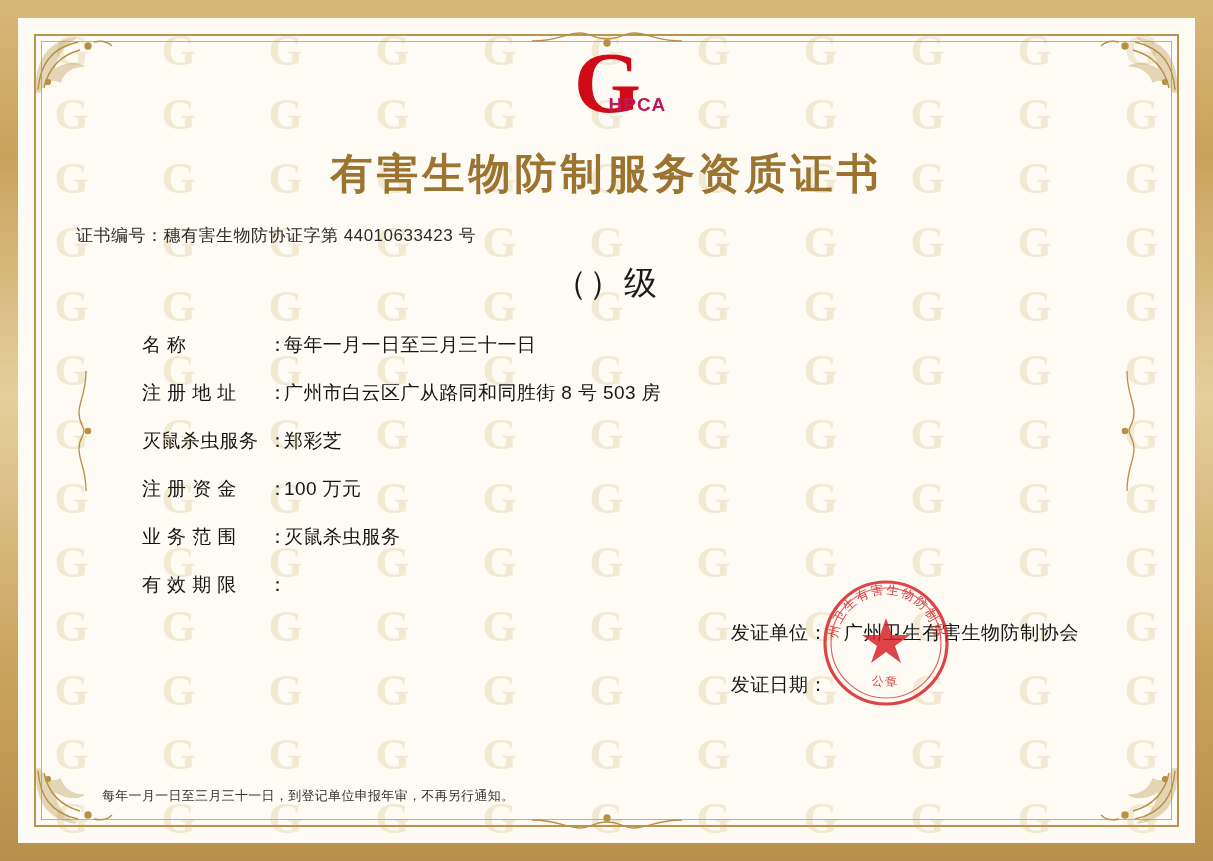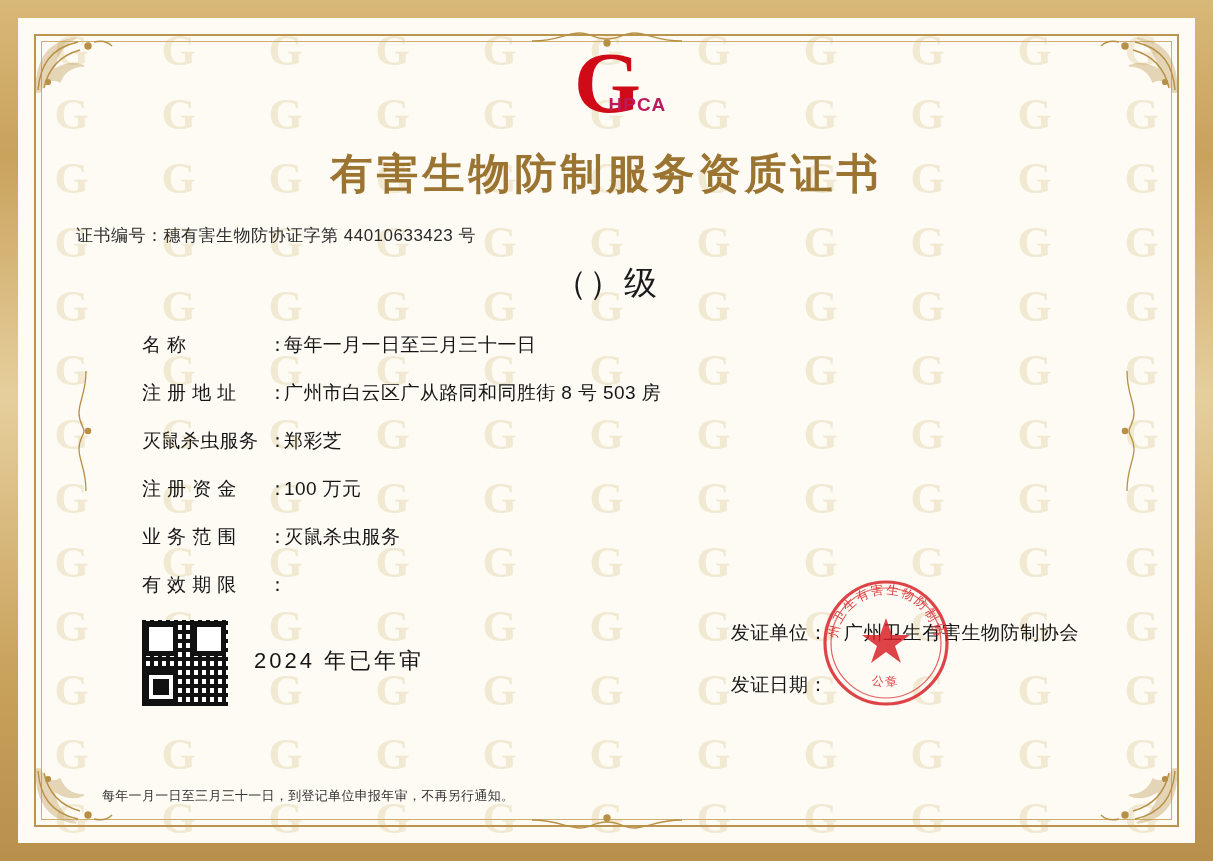--- a/index.html
+++ b/index.html
@@ -546,26 +546,20 @@
 
         <div class="field-row">
           <span class="field-label">有 效 期 限</span>
           <span class="field-colon">：</span>
         </div>
 
       </div>
 
       <div class="bottom">
 
-        <div class="qr-block">
-          <div class="qr">
-            <div class="qr-eye3"></div>
-          </div>
-          <div class="annual-review">2024 年已年审</div>
-        </div>
 
         <div class="issuer-block">
           <div class="issuer-row">
             <span class="issuer-label">发证单位：</span>
             <span class="issuer-value">广州卫生有害生物防制协会</span>
           </div>
           <div class="issuer-row">
             <span class="issuer-label">发证日期：</span>
           </div>
 

